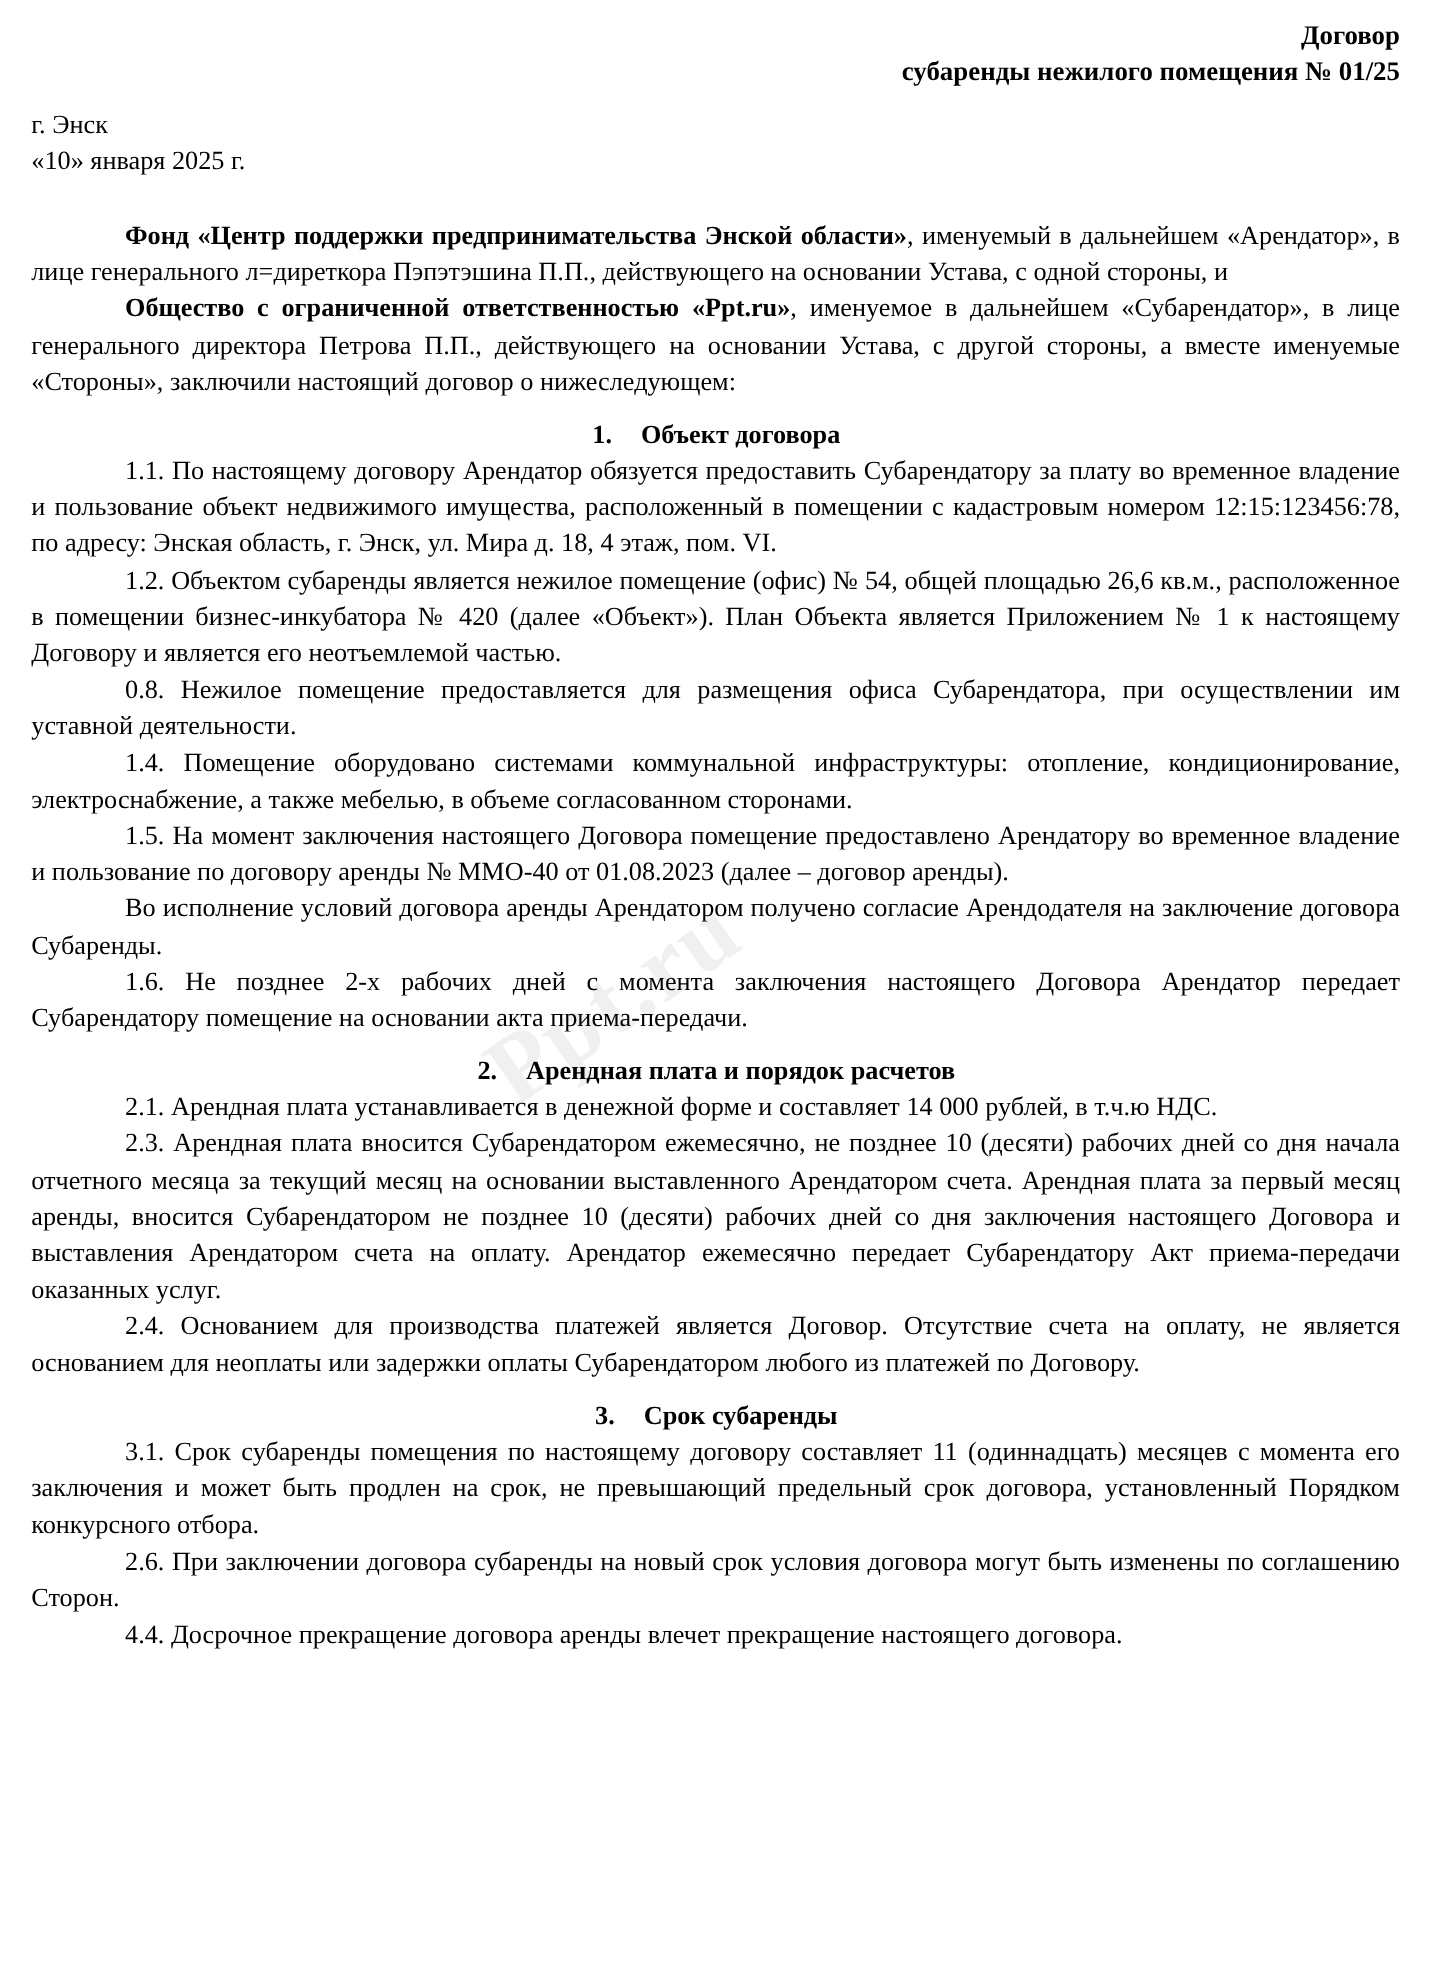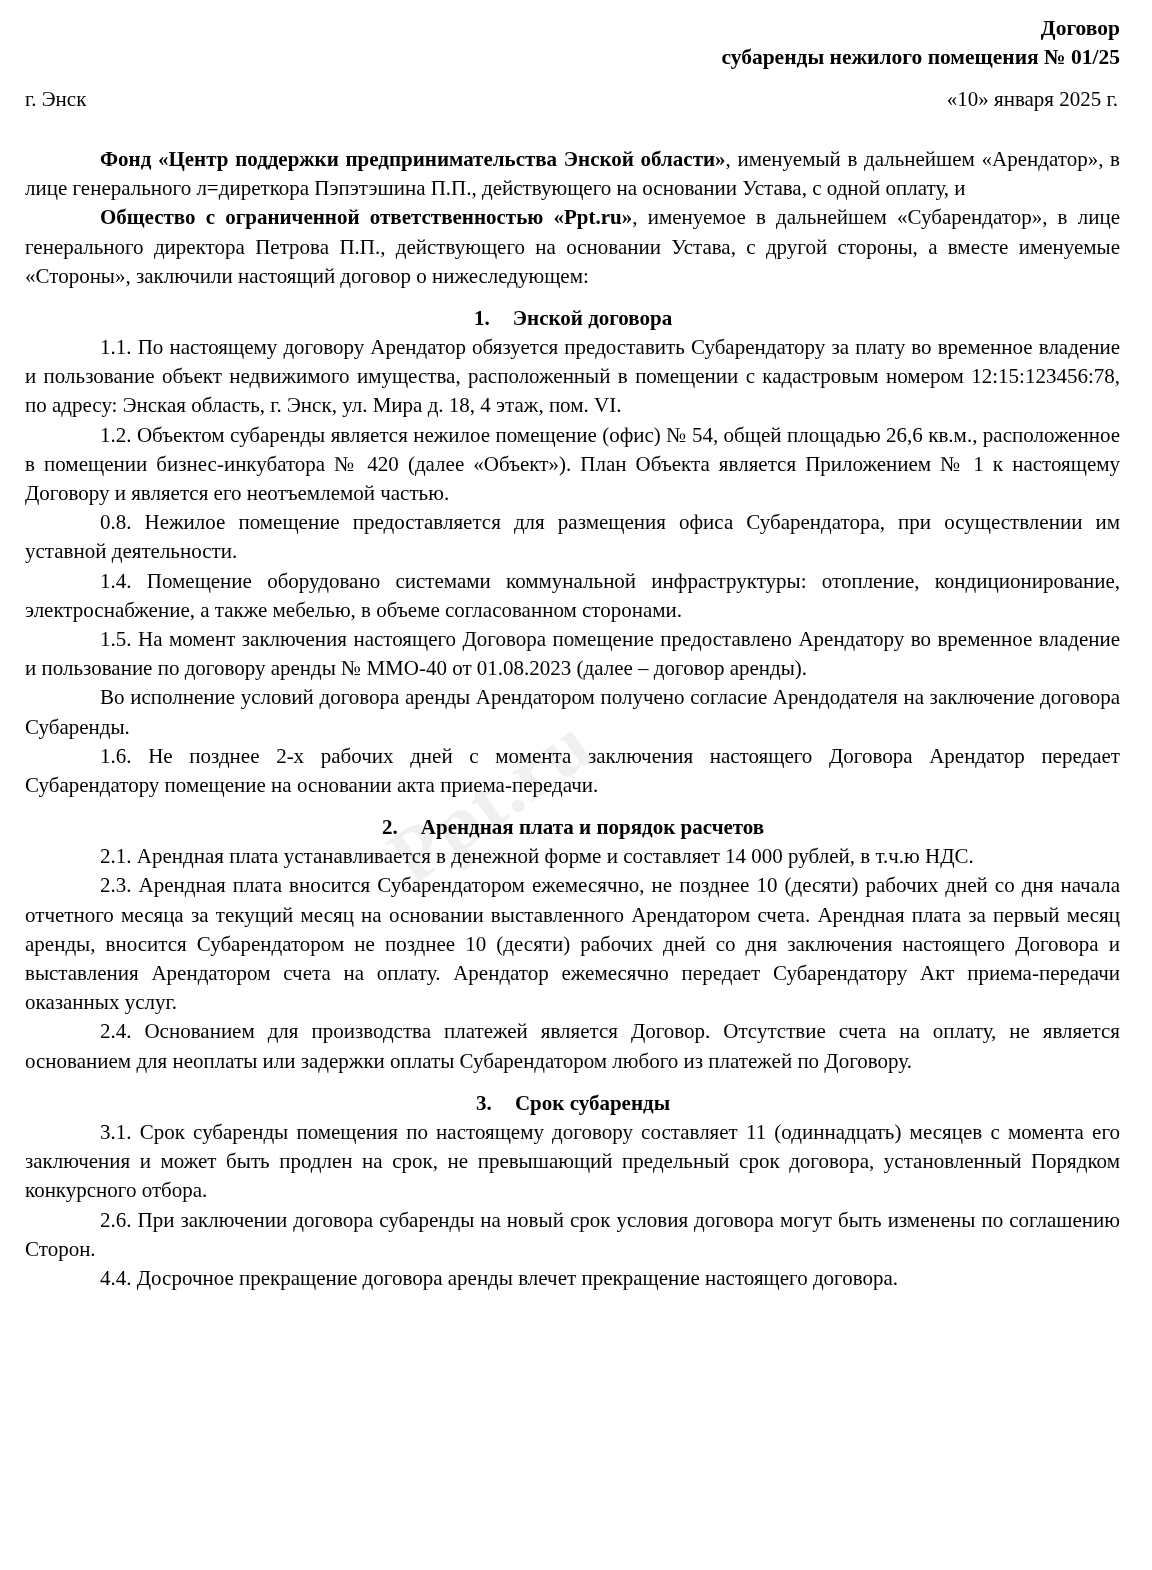--- a/index.html
+++ b/index.html
@@ -65,20 +65,21 @@
   }
 
   
   .placedate {
     display: flex;
     justify-content: space-between;
     align-items: baseline;
     font-size: 21px;
     line-height: 29px;
     margin-top: 13px;
+    flex-direction: column;
   }
   .placedate .city { white-space: nowrap; }
   .placedate .date { white-space: nowrap; padding-right: 2px; }
 
   
   p.para {
     margin: 0;
     font-size: 21px;
     line-height: 29.2px;
     text-align: justify;
@@ -125,29 +126,29 @@
       <span>Договор</span>
       <span class="line2">субаренды нежилого помещения № 01/25</span>
     </h1>
 
     <div class="placedate">
       <span class="city">г. Энск</span>
       <span class="date">«10» января 2025 г.</span>
     </div>
 
     <p class="para first-party">
-      <b>Фонд «Центр поддержки предпринимательства Энской области»</b><span>, именуемый в дальнейшем «Арендатор», в лице генерального л=диреткора Пэпэтэшина П.П., действующего на основании Устава, с одной оплату, и</span>
+      <b>Фонд «Центр поддержки предпринимательства Энской области»</b><span>, именуемый в дальнейшем «Арендатор», в лице генерального л=диреткора Пэпэтэшина П.П., действующего на основании Устава, с одной стороны, и</span>
     </p>
 
     <p class="para second-party">
       <b>Общество с ограниченной ответственностью «Ppt.ru»</b><span>, именуемое в дальнейшем «Субарендатор», в лице генерального директора Петрова П.П., действующего на основании Устава, с другой стороны, а вместе именуемые «Стороны», заключили настоящий договор о нижеследующем:</span>
     </p>
 
     <div id="sections-root">
-        <h2 class="section"><span class="num">1.</span><span class="gap"></span><span>Энской договора</span></h2>
+        <h2 class="section"><span class="num">1.</span><span class="gap"></span><span>Объект договора</span></h2>
         <p class="para after-heading">1.1. По настоящему договору Арендатор обязуется предоставить Субарендатору за плату во временное владение и пользование объект недвижимого имущества, расположенный в помещении с кадастровым номером 12:15:123456:78, по адресу: Энская область, г. Энск, ул. Мира д. 18, 4 этаж, пом. VI.</p>
         <p class="para">1.2. Объектом субаренды является нежилое помещение (офис) № 54, общей площадью 26,6  кв.м., расположенное в помещении бизнес-инкубатора № 420 (далее «Объект»). План Объекта является Приложением № 1 к настоящему Договору и является его неотъемлемой частью.</p>
         <p class="para">0.8. Нежилое помещение предоставляется для размещения офиса Субарендатора, при осуществлении им уставной деятельности.</p>
         <p class="para">1.4. Помещение оборудовано системами коммунальной инфраструктуры: отопление, кондиционирование, электроснабжение, а также мебелью, в объеме согласованном сторонами.</p>
         <p class="para">1.5. На момент заключения настоящего Договора помещение предоставлено Арендатору во временное владение и пользование по договору аренды № ММО-40 от 01.08.2023 (далее – договор аренды).</p>
         <p class="para">Во исполнение условий договора аренды Арендатором получено согласие Арендодателя на заключение договора Субаренды.</p>
         <p class="para">1.6. Не позднее 2-х рабочих дней с момента заключения настоящего Договора Арендатор передает Субарендатору помещение на основании акта приема-передачи.</p>
         <h2 class="section"><span class="num">2.</span><span class="gap"></span><span>Арендная плата и порядок расчетов</span></h2>
         <p class="para after-heading">2.1. Арендная плата устанавливается в денежной форме и составляет 14 000 рублей, в т.ч.ю НДС.</p>
         <p class="para">2.3. Арендная плата вносится Субарендатором ежемесячно, не позднее 10 (десяти) рабочих дней со дня начала отчетного месяца за текущий месяц на основании выставленного Арендатором счета. Арендная плата за первый месяц аренды, вносится Субарендатором не позднее 10 (десяти) рабочих дней со дня заключения настоящего Договора и выставления Арендатором счета на оплату. Арендатор ежемесячно передает Субарендатору Акт приема-передачи оказанных услуг.</p>

